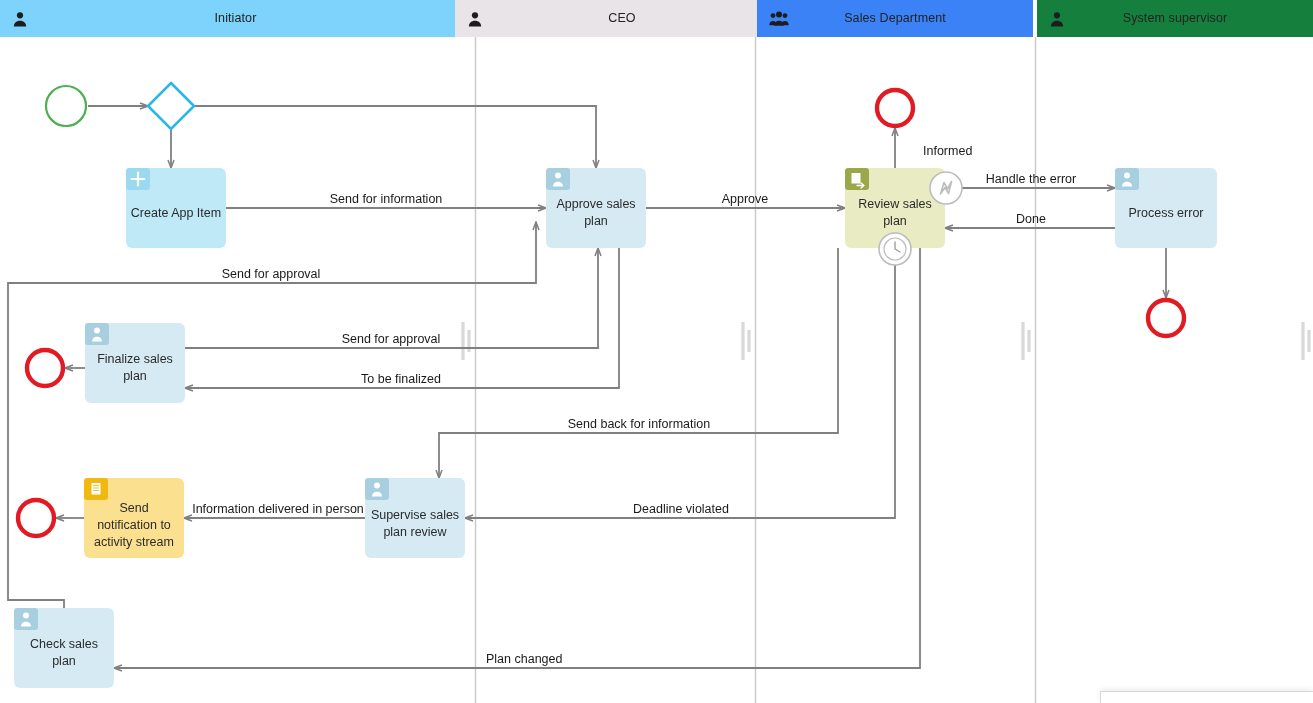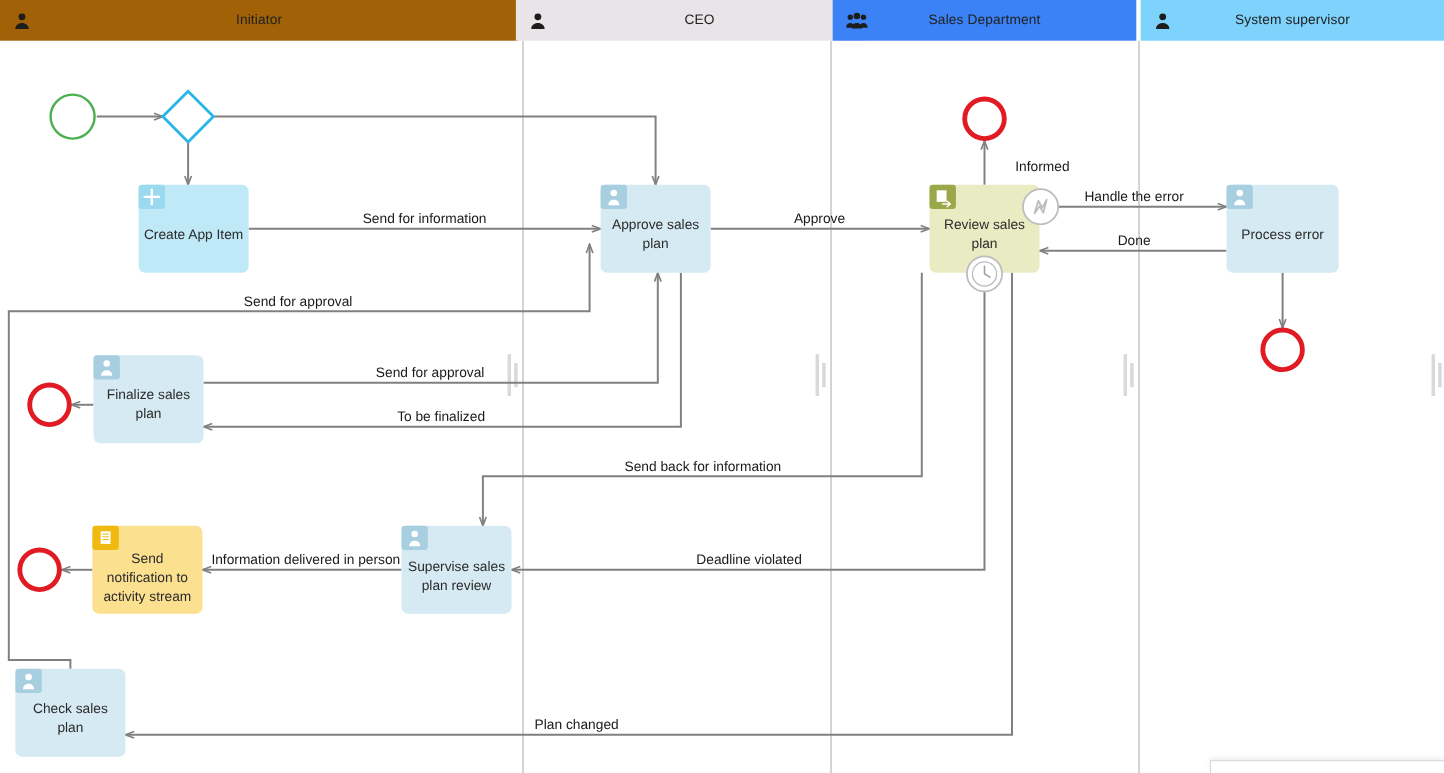--- a/index.html
+++ b/index.html
@@ -71,49 +71,49 @@
     border-left: 1px solid #d8d8d8;
     box-shadow: 0 -2px 5px rgba(0,0,0,0.07);
     box-sizing: border-box;
   }
 </style>
 </head>
 <body>
 
 <div id="canvas">
 
-  <div class="lane-header" style="left:0px;width:471px;background:#a16207;">
+  <div class="lane-header" style="left:0px;width:471px;background:#7dd3fc;">
     <svg class="lane-icon" viewBox="0 0 16 16">
       <circle cx="8" cy="4.3" r="3.1" fill="#1d1d1d"></circle>
       <path d="M1.9 15.4c0-3.5 2.7-5.6 6.1-5.6s6.1 2.1 6.1 5.6z" fill="#1d1d1d"></path>
     </svg>
     <span class="lane-title">Initiator</span>
   </div>
 
-  <div class="lane-header" style="left:469px;width:317px;background:#e8e4e7;padding-left:17px;">
+  <div class="lane-header" style="left:455px;width:317px;background:#e8e4e7;padding-left:17px;">
     <svg class="lane-icon" viewBox="0 0 16 16">
       <circle cx="8" cy="4.3" r="3.1" fill="#1d1d1d"></circle>
       <path d="M1.9 15.4c0-3.5 2.7-5.6 6.1-5.6s6.1 2.1 6.1 5.6z" fill="#1d1d1d"></path>
     </svg>
     <span class="lane-title">CEO</span>
   </div>
 
   <div class="lane-header" style="left:757px;width:276px;background:#3b82f6;">
     <svg class="lane-icon" viewBox="0 0 20 16" style="width:20px;">
       <circle cx="4" cy="4.6" r="2.4" fill="#1d1d1d"></circle>
       <path d="M0.2 14.2c0-2.8 1.8-4.3 3.8-4.3s3.8 1.5 3.8 4.3z" fill="#1d1d1d"></path>
       <circle cx="16" cy="4.6" r="2.4" fill="#1d1d1d"></circle>
       <path d="M12.2 14.2c0-2.8 1.8-4.3 3.8-4.3s3.8 1.5 3.8 4.3z" fill="#1d1d1d"></path>
       <circle cx="10" cy="3.6" r="3" fill="#1d1d1d"></circle>
       <path d="M5.3 14.8c0-3.2 2.1-5 4.7-5s4.7 1.8 4.7 5z" fill="#1d1d1d"></path>
     </svg>
     <span class="lane-title">Sales Department</span>
   </div>
 
-  <div class="lane-header" style="left:1037px;width:276px;background:#7dd3fc;">
+  <div class="lane-header" style="left:1037px;width:276px;background:#15803d;">
     <svg class="lane-icon" viewBox="0 0 16 16">
       <circle cx="8" cy="4.3" r="3.1" fill="#1d1d1d"></circle>
       <path d="M1.9 15.4c0-3.5 2.7-5.6 6.1-5.6s6.1 2.1 6.1 5.6z" fill="#1d1d1d"></path>
     </svg>
     <span class="lane-title">System supervisor</span>
   </div>
 
   <svg id="diagram" viewBox="0 0 1313 703">
     <defs>
       <marker id="arw" markerWidth="10" markerHeight="10" refX="9" refY="4" orient="auto" markerUnits="userSpaceOnUse">

